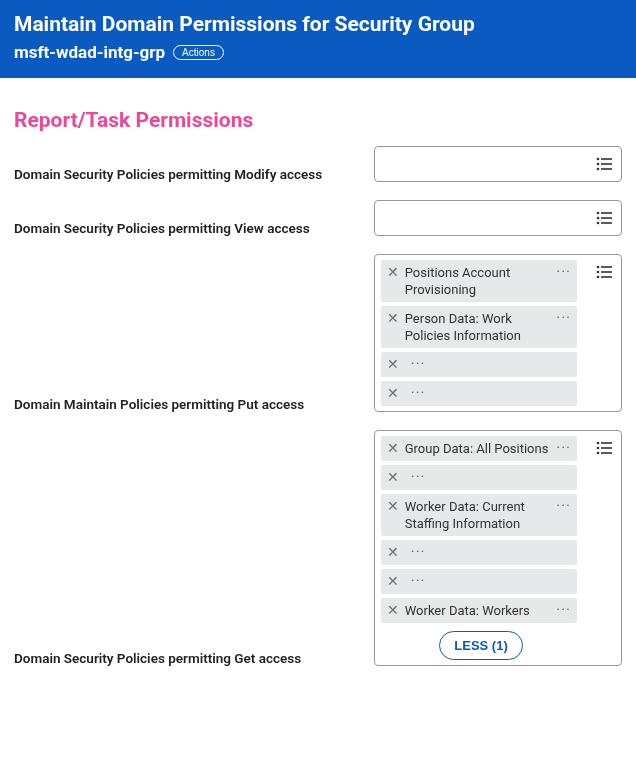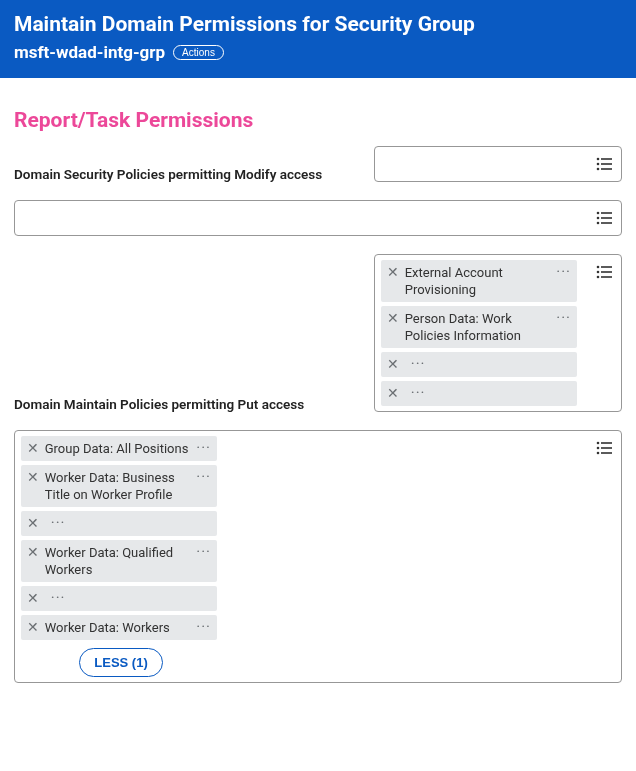--- a/index.html
+++ b/index.html
@@ -151,20 +151,21 @@
               <line x1="6" y1="9" x2="17" y2="9"></line>
               <circle cx="3" cy="14" r="1.3"></circle>
               <line x1="6" y1="14" x2="17" y2="14"></line>
             </svg>
         </span>
       </div>
     </div>
   </div>
 
   <div class="row">
+    <div class="label">Domain Security Policies permitting View access</div>
     <div class="control">
       <div class="picker empty">
         <span class="list-icon">
           <svg class="list" viewBox="0 0 18 18">
               <circle cx="3" cy="4" r="1.3"></circle>
               <line x1="6" y1="4" x2="17" y2="4"></line>
               <circle cx="3" cy="9" r="1.3"></circle>
               <line x1="6" y1="9" x2="17" y2="9"></line>
               <circle cx="3" cy="14" r="1.3"></circle>
               <line x1="6" y1="14" x2="17" y2="14"></line>
@@ -185,21 +186,21 @@
               <line x1="6" y1="4" x2="17" y2="4"></line>
               <circle cx="3" cy="9" r="1.3"></circle>
               <line x1="6" y1="9" x2="17" y2="9"></line>
               <circle cx="3" cy="14" r="1.3"></circle>
               <line x1="6" y1="14" x2="17" y2="14"></line>
             </svg>
         </span>
         <div class="chips" id="put-chips">
             <div class="chip">
               <span class="x">✕</span>
-              <span class="txt">External Account Provisioning</span>
+              <span class="txt">Positions Account Provisioning</span>
               <span class="menu">···</span>
             </div>
             <div class="chip">
               <span class="x">✕</span>
               <span class="txt">Person Data: Work Policies Information</span>
               <span class="menu">···</span>
             </div>
             <div class="chip">
               <span class="x">✕</span>
               <span class="menu">···</span>
@@ -207,50 +208,50 @@
             <div class="chip">
               <span class="x">✕</span>
               <span class="menu">···</span>
             </div>
           </div>
       </div>
     </div>
   </div>
 
   <div class="row">
+    <div class="label">Domain Security Policies permitting Get access</div>
     <div class="control">
       <div class="picker">
         <span class="list-icon">
           <svg class="list" viewBox="0 0 18 18">
               <circle cx="3" cy="4" r="1.3"></circle>
               <line x1="6" y1="4" x2="17" y2="4"></line>
               <circle cx="3" cy="9" r="1.3"></circle>
               <line x1="6" y1="9" x2="17" y2="9"></line>
               <circle cx="3" cy="14" r="1.3"></circle>
               <line x1="6" y1="14" x2="17" y2="14"></line>
             </svg>
         </span>
         <div class="chips" id="get-chips">
             <div class="chip">
               <span class="x">✕</span>
               <span class="txt">Group Data: All Positions</span>
               <span class="menu">···</span>
             </div>
             <div class="chip">
               <span class="x">✕</span>
-              <span class="txt">Worker Data: Business Title on Worker Profile</span>
-              <span class="menu">···</span>
-            </div>
-            <div class="chip">
-              <span class="x">✕</span>
-              <span class="menu">···</span>
-            </div>
-            <div class="chip">
-              <span class="x">✕</span>
-              <span class="txt">Worker Data: Qualified Workers</span>
+              <span class="menu">···</span>
+            </div>
+            <div class="chip">
+              <span class="x">✕</span>
+              <span class="txt">Worker Data: Current Staffing Information</span>
+              <span class="menu">···</span>
+            </div>
+            <div class="chip">
+              <span class="x">✕</span>
               <span class="menu">···</span>
             </div>
             <div class="chip">
               <span class="x">✕</span>
               <span class="menu">···</span>
             </div>
             <div class="chip">
               <span class="x">✕</span>
               <span class="txt">Worker Data: Workers</span>
               <span class="menu">···</span>

